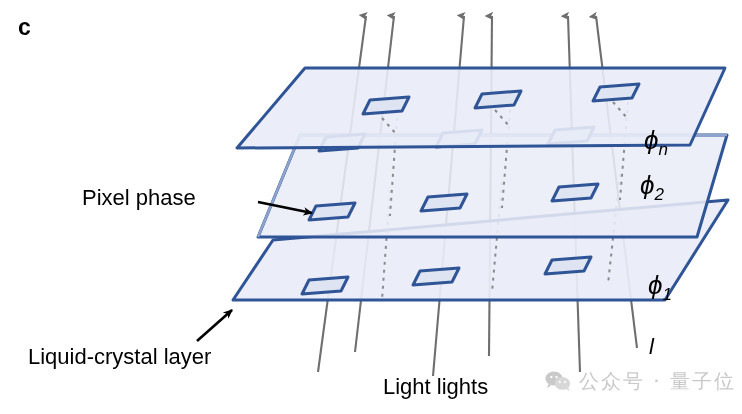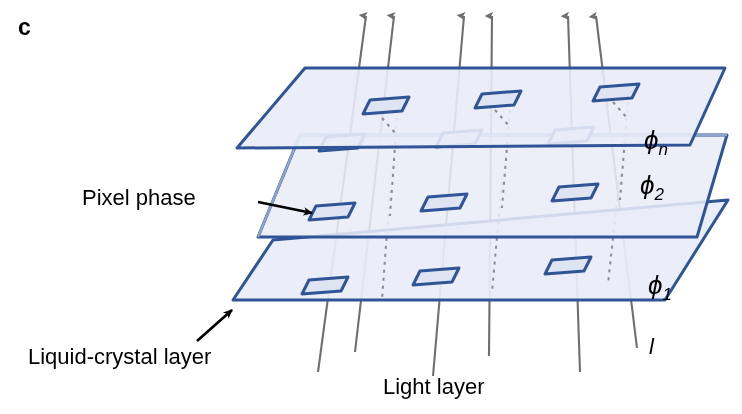--- a/index.html
+++ b/index.html
@@ -185,24 +185,37 @@
     <line x1="197" y1="341" x2="232" y2="310" stroke="#000000" stroke-width="2.6" marker-end="url(#blkhead)"></line>
   </svg>
 
   <div class="txt panel-letter">c</div>
 
 
   <div class="txt label-pixel-phase">Pixel phase</div>
 
   <div class="txt label-lc-layer">Liquid-crystal layer</div>
 
-  <div class="txt label-light-source">Light layer</div>
+  <div class="txt label-light-source">Light lights</div>
 
   <div class="txt phase-lbl phi-n"><span>ϕ</span><sub>n</sub></div>
 
   <div class="txt phase-lbl phi-2"><span>ϕ</span><sub>2</sub></div>
 
   <div class="txt phase-lbl phi-1"><span>ϕ</span><sub>1</sub></div>
 
   <div class="txt ray-letter">l</div>
 
+  <div class="watermark">
+    <svg class="wm-icon" viewBox="0 0 32 26">
+      <ellipse cx="11" cy="10" rx="10.5" ry="8.6" fill="#c9c9c9"></ellipse>
+      <path d="M4.5 16.5 L2.2 21.5 L7.6 18.6 Z" fill="#c9c9c9"></path>
+      <ellipse cx="21.5" cy="16" rx="9.5" ry="7.8" fill="#d8d8d8"></ellipse>
+      <path d="M28.5 21 L30.6 25.2 L25.8 22.8 Z" fill="#d8d8d8"></path>
+      <circle cx="18.3" cy="14.3" r="1.35" fill="#ffffff"></circle>
+      <circle cx="24.7" cy="14.3" r="1.35" fill="#ffffff"></circle>
+      <circle cx="7.8" cy="8.2" r="1.5" fill="#ffffff"></circle>
+      <circle cx="14.2" cy="8.2" r="1.5" fill="#ffffff"></circle>
+    </svg>
+    <span class="wm-text">公众号 · 量子位</span>
+  </div>
 
 </div>
 
 </body></html>

